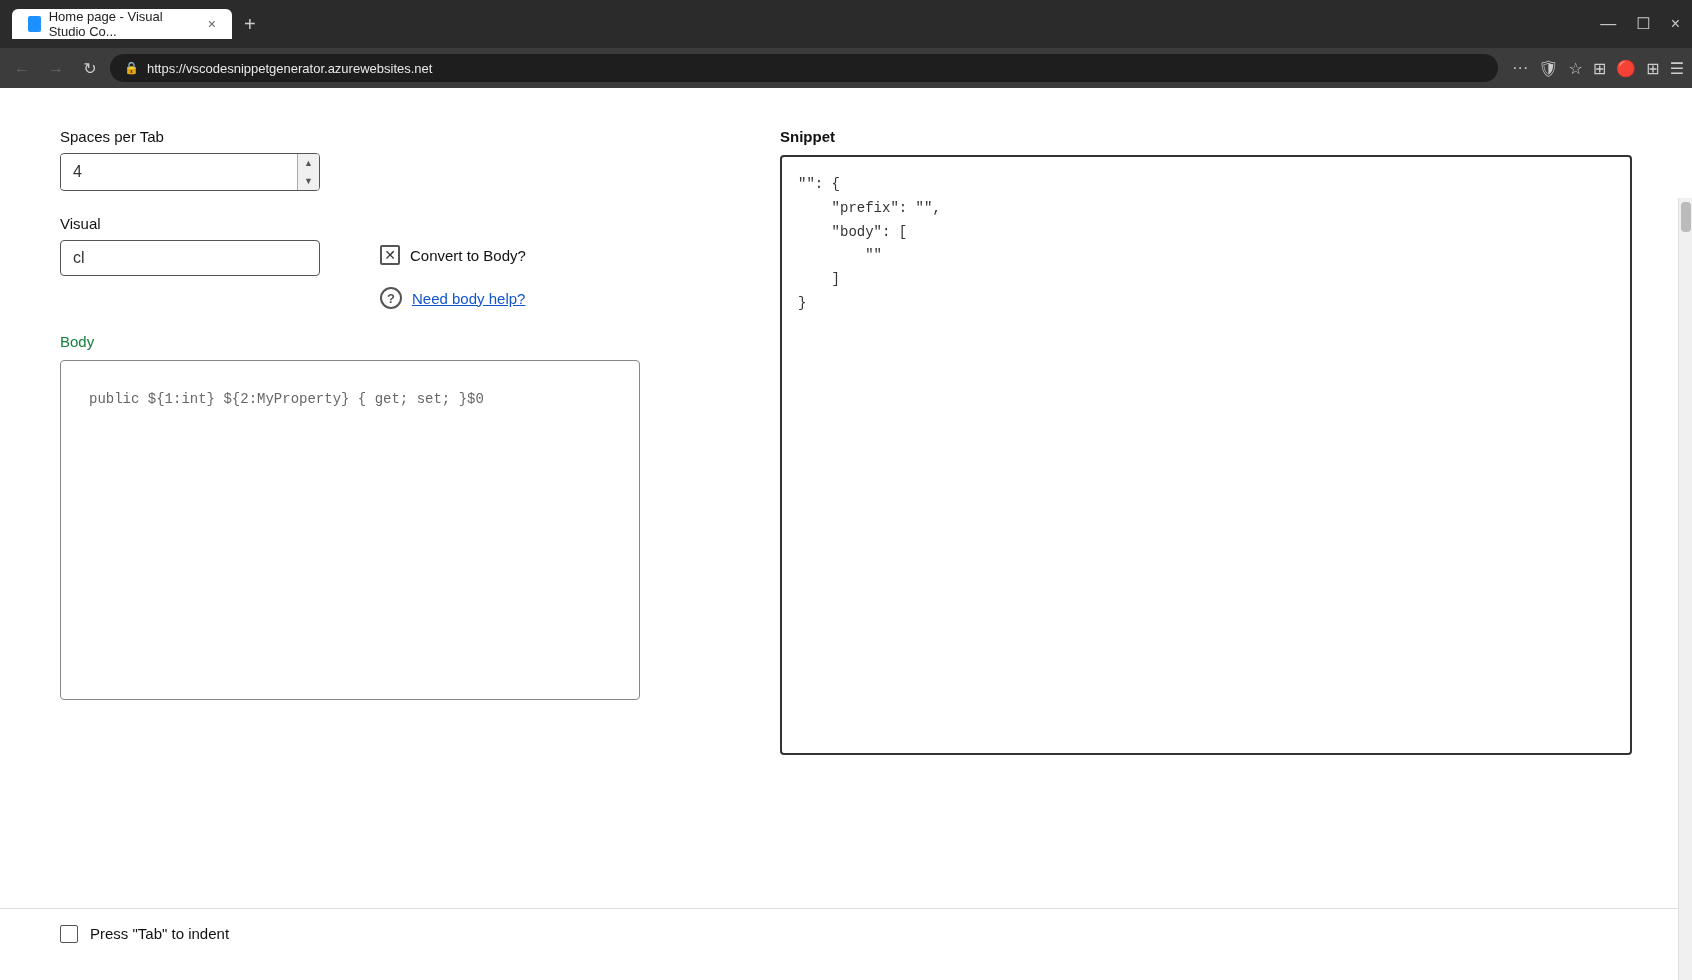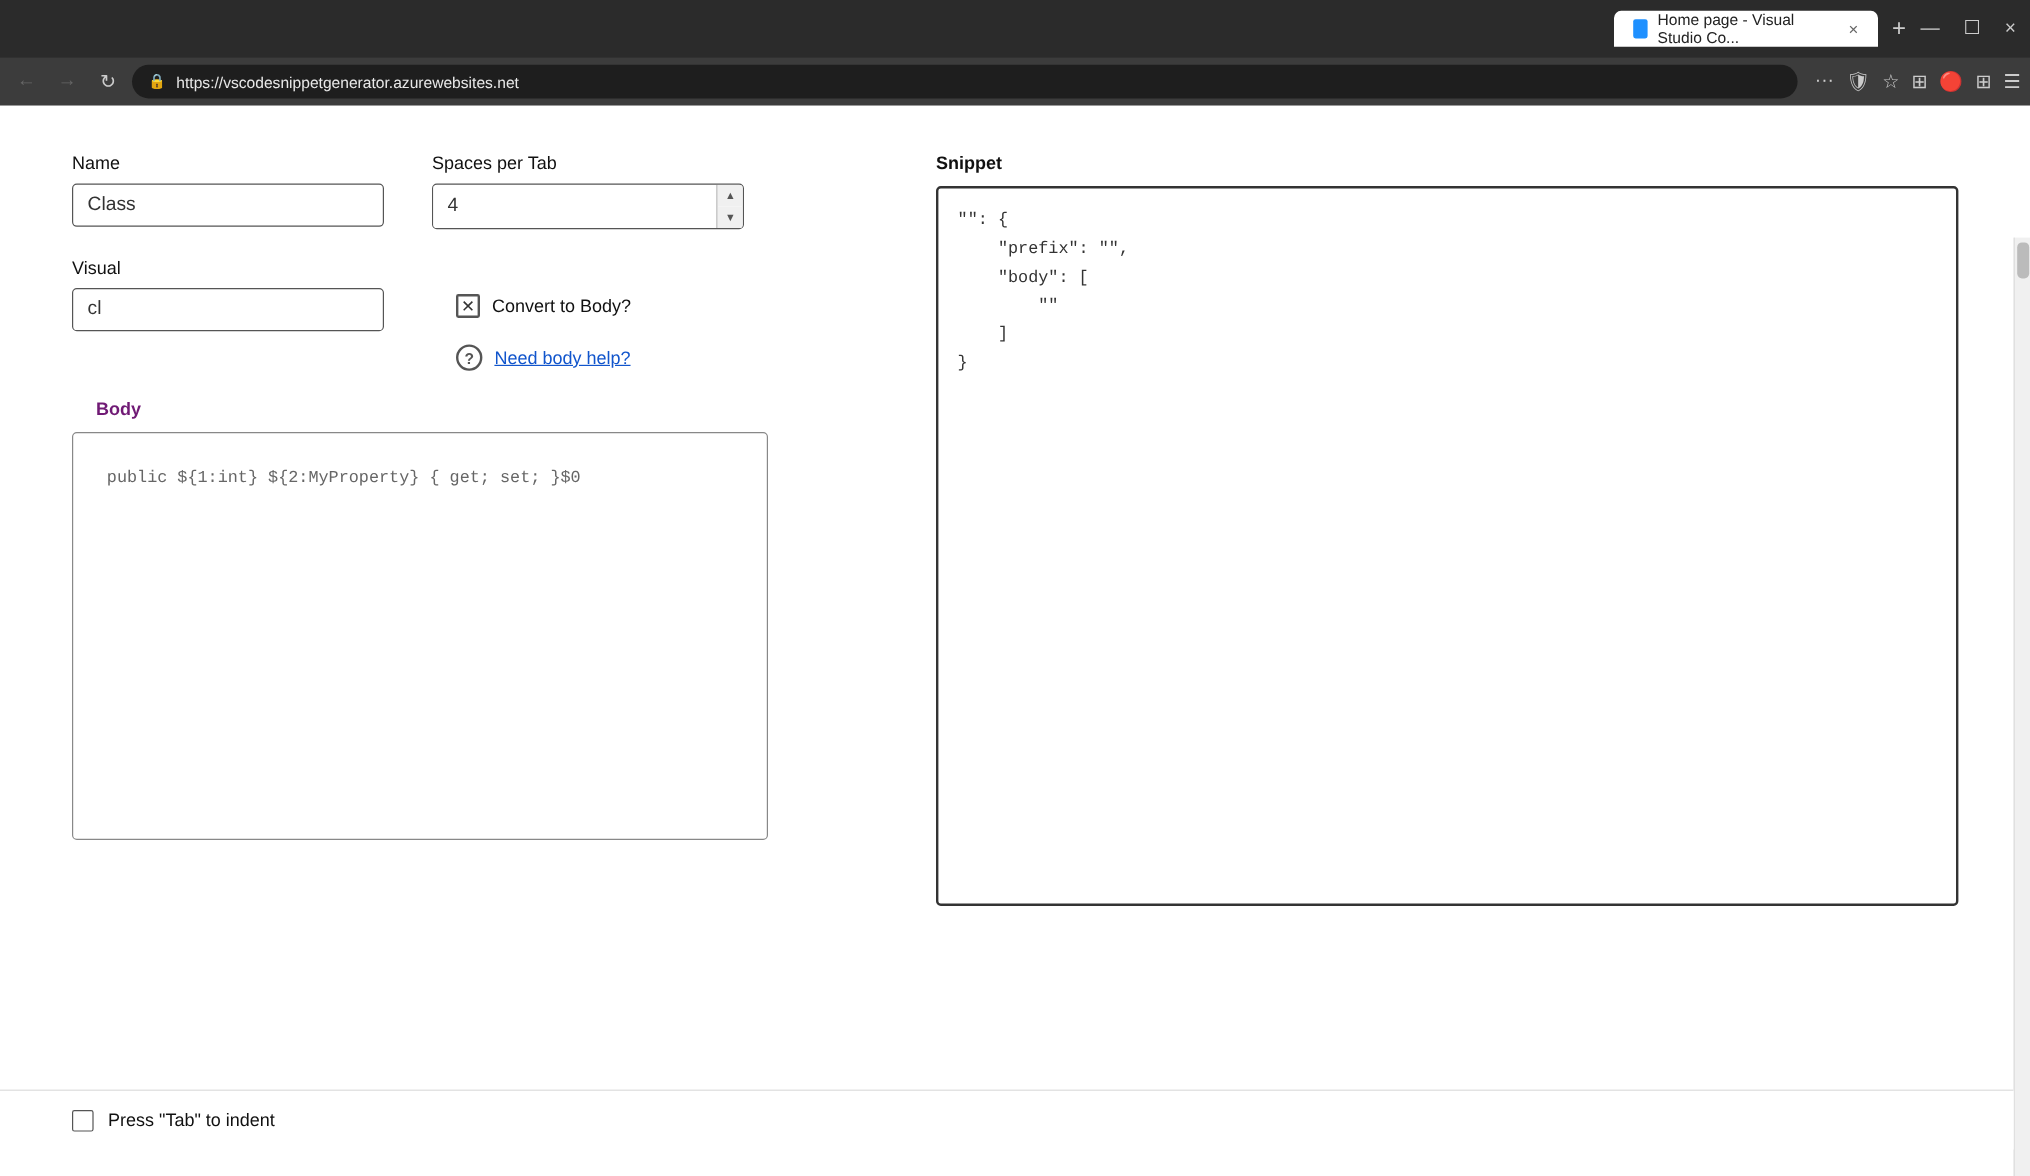--- a/index.html
+++ b/index.html
@@ -16,21 +16,21 @@
 
     
     .browser-chrome {
       background: #2b2b2b;
       width: 100%;
     }
 
     .title-bar {
       display: flex;
       align-items: center;
-      justify-content: flex-end;
+      justify-content: space-between;
       padding: 6px 12px;
       height: 48px;
     }
 
     .title-bar-controls {
       display: flex;
       gap: 20px;
       align-items: center;
     }
 
@@ -316,24 +316,23 @@
       font-size: 15px;
     }
 
     
     .body-section {
       margin-top: 8px;
     }
 
     .body-label {
       font-size: 15px;
-      font-weight: 700;
-      color: #701a75;
+      font-weight: 400;
+      color: #15803d;
       margin-bottom: 10px;
-      margin-left: 20px;
     }
 
     .body-textarea {
       width: 580px;
       height: 340px;
       border: 1.5px solid #888;
       border-radius: 4px;
       padding: 28px;
       font-size: 14px;
       font-family: 'Consolas', 'Courier New', monospace;
@@ -438,24 +437,20 @@
     </div>
   </div>
 </div>
 
 <div class="main-content">
 
   <div class="form-area">
 
     <div class="field-row">
       <div class="field-group">
-        <label class="field-label">Name</label>
-        <input class="text-input name-input" type="text" value="Class" style="">
-      </div>
-      <div class="field-group">
         <label class="field-label">Spaces per Tab</label>
         <div class="spaces-input-wrapper">
           <input class="spaces-input" type="number" value="4" style="">
           <div class="spinner-btns">
             <button class="spinner-btn">▲</button>
             <button class="spinner-btn">▼</button>
           </div>
         </div>
       </div>
     </div>

